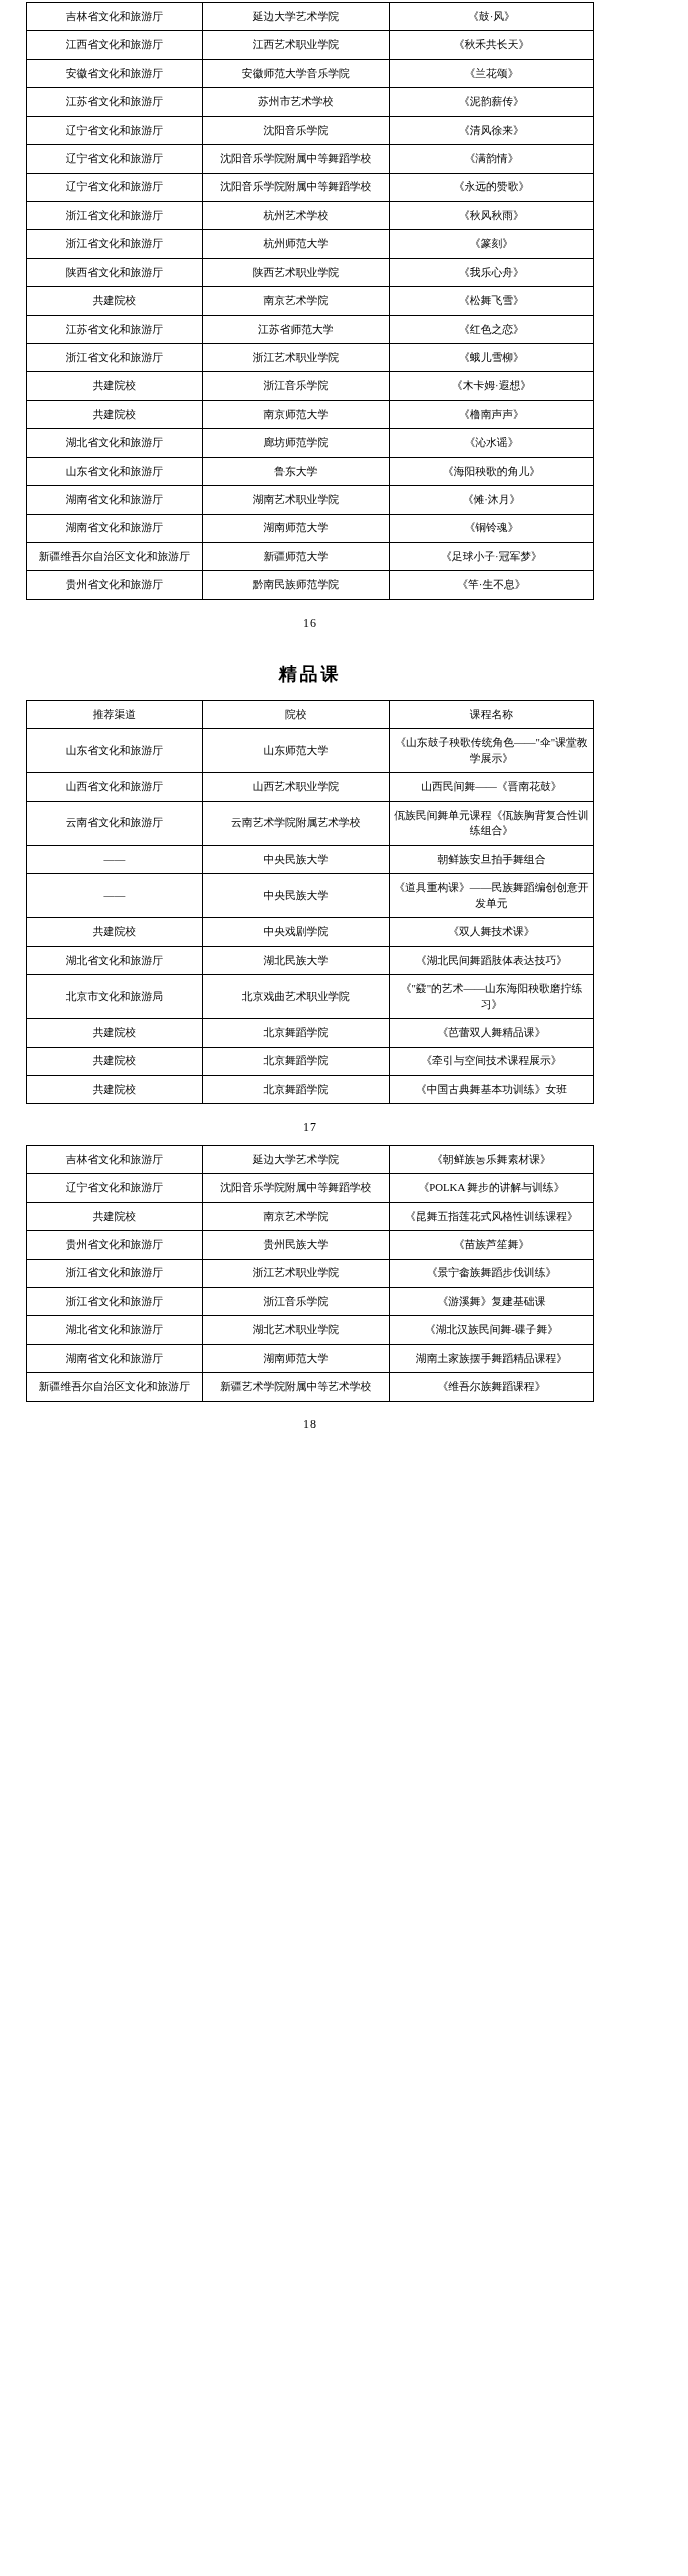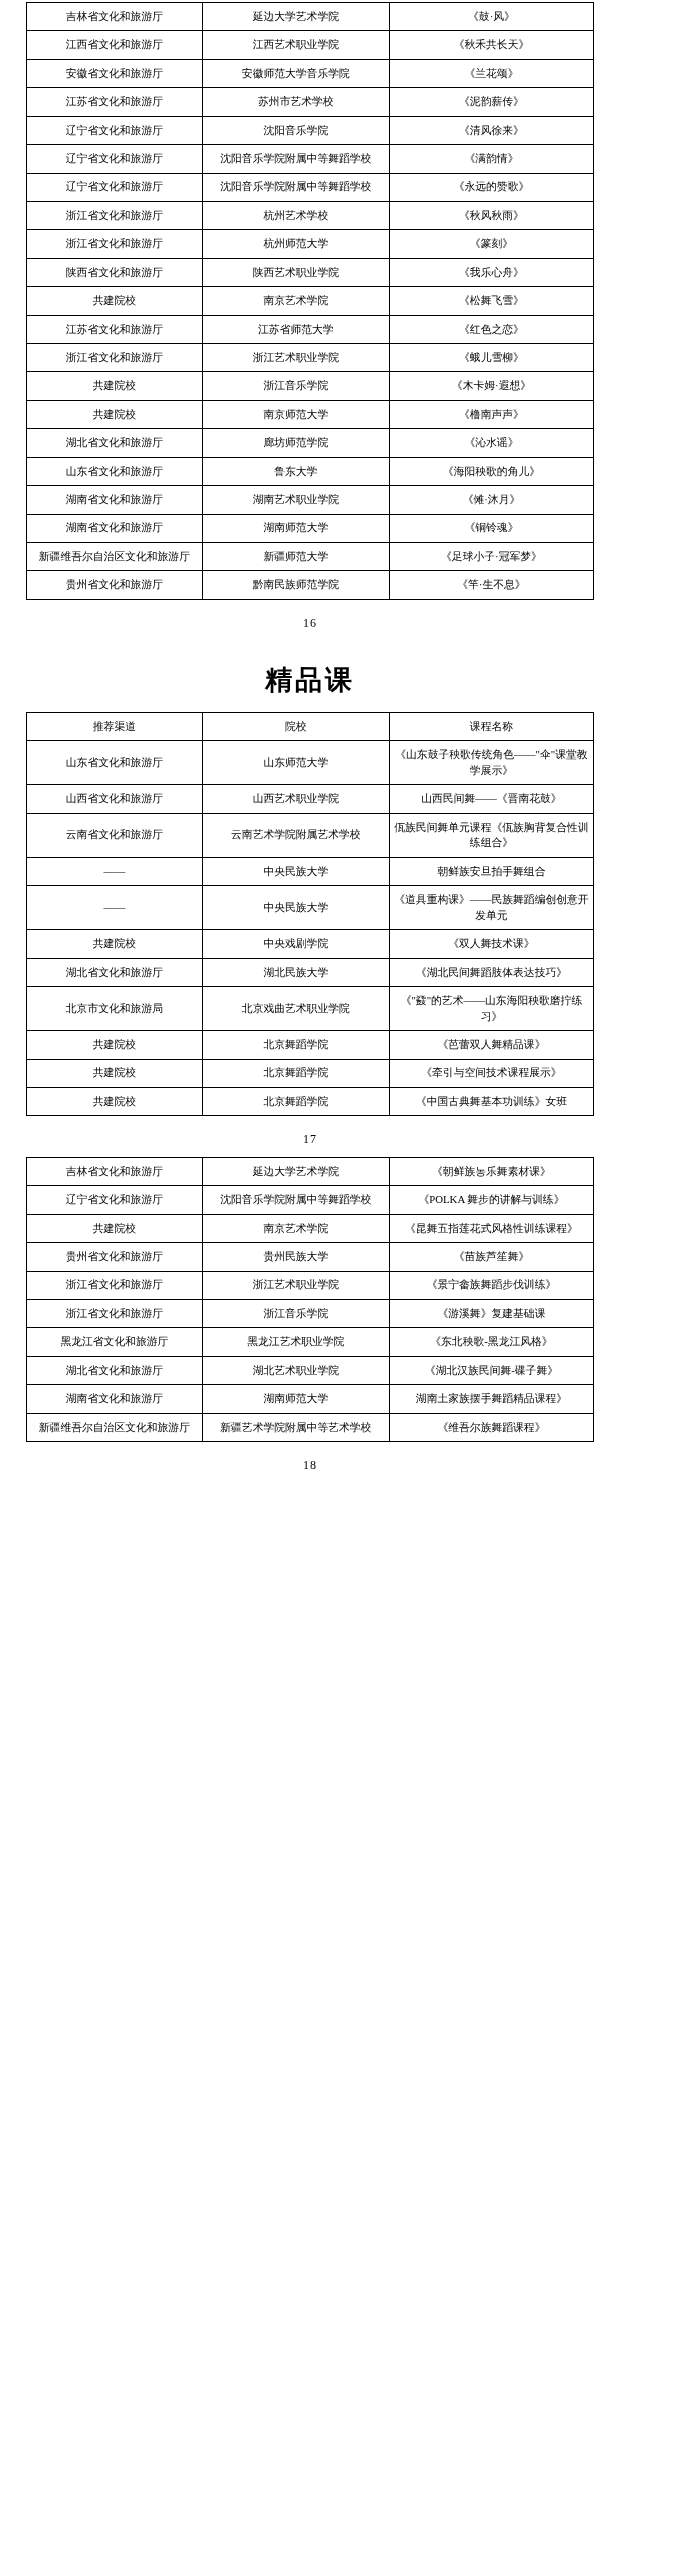--- a/index.html
+++ b/index.html
@@ -42,21 +42,21 @@
 
   .page-number {
     text-align: center;
     font-size: 12px;
     margin: 15.7px 0 0 0;
     letter-spacing: 1px;
   }
 
   .section-title {
     text-align: center;
-    font-size: 27px;
+    font-size: 18px;
     font-weight: bold;
     font-family: Liberation Sans, sans-serif;
     margin: 21.6px 0 13.8px 0;
     letter-spacing: 2.9px;
   }
 
   th.hdr {
     font-weight: normal;
     font-family: Liberation Serif, serif;
   }
@@ -290,25 +290,20 @@
         <td>浙江省文化和旅游厅</td>
         <td>浙江艺术职业学院</td>
         <td>《景宁畲族舞蹈步伐训练》</td>
       </tr>
       <tr>
         <td>浙江省文化和旅游厅</td>
         <td>浙江音乐学院</td>
         <td>《游溪舞》复建基础课</td>
       </tr>
       <tr>
-        <td>黑龙江省文化和旅游厅</td>
-        <td>黑龙江艺术职业学院</td>
-        <td>《东北秧歌-黑龙江风格》</td>
-      </tr>
-      <tr>
         <td>湖北省文化和旅游厅</td>
         <td>湖北艺术职业学院</td>
         <td>《湖北汉族民间舞-碟子舞》</td>
       </tr>
       <tr>
         <td>湖南省文化和旅游厅</td>
         <td>湖南师范大学</td>
         <td>湖南土家族摆手舞蹈精品课程》</td>
       </tr>
       <tr>

